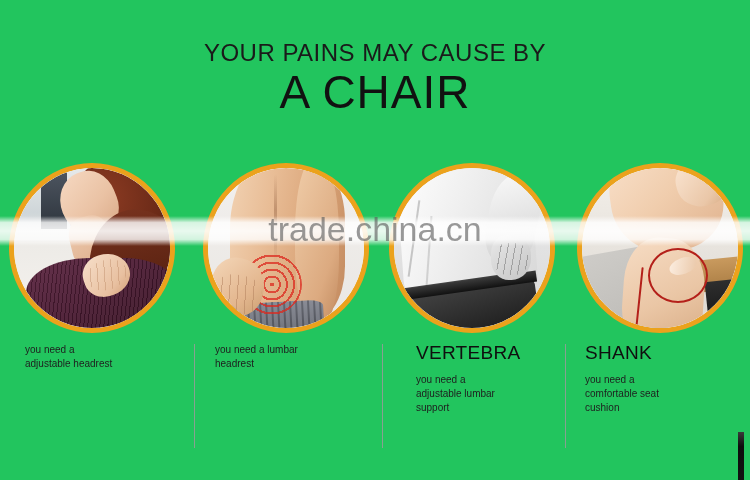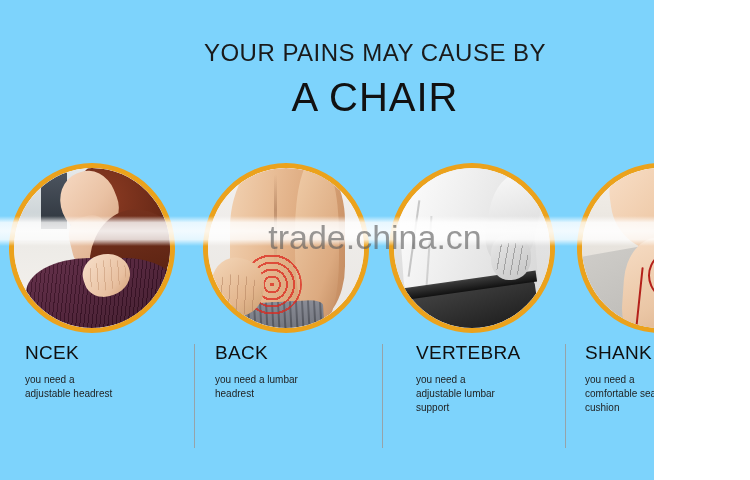--- a/index.html
+++ b/index.html
@@ -2,23 +2,23 @@
 <html><head>
 <meta charset="utf-8">
 <style>
   html, body {
     margin: 0;
     padding: 0;
     background: #ffffff;
   }
   #page {
     position: relative;
-    width: 654px;
+    width: 750px;
     height: 480px;
-    background: #7dd3fc;
+    background: #22c55e;
     overflow: hidden;
     font-family: "Liberation Sans", sans-serif;
     -webkit-font-smoothing: antialiased;
   }
 
   
   .headline-block {
     position: absolute;
     left: 0;
     top: 40px;
@@ -29,26 +29,26 @@
     font-family: "Liberation Sans", sans-serif;
     font-size: 24px;
     font-weight: 400;
     letter-spacing: 0.5px;
     color: #1a1a1a;
     line-height: 1.1;
     white-space: nowrap;
   }
   .headline-main {
     font-family: "Liberation Sans", sans-serif;
-    font-size: 40px;
+    font-size: 46px;
     font-weight: 400;
     letter-spacing: 1px;
     color: #111111;
     line-height: 1.15;
-    margin-top: 8px;
+    margin-top: 0;
     white-space: nowrap;
   }
 
   
   .circle-row {
     position: absolute;
     left: 0;
     top: 163px;
     width: 750px;
     height: 172px;
@@ -319,21 +319,20 @@
     top: 210px;
     width: 750px;
     text-align: center;
     font-family: "Liberation Sans", sans-serif;
     font-size: 34px;
     font-weight: 400;
     letter-spacing: 0px;
     color: rgba(90,90,90,0.62);
     pointer-events: none;
     white-space: nowrap;
-    margin-top: 8px;
   }
 
   
   .caption-row {
     position: absolute;
     left: 0;
     top: 343px;
     width: 750px;
     height: 120px;
   }
@@ -459,26 +458,24 @@
 
   <div class="wm-band"></div>
   <div class="watermark">trade.china.cn</div>
 
   <div class="divider d1"></div>
   <div class="divider d2"></div>
   <div class="divider d3"></div>
 
   <div class="caption-row">
     <div class="caption-col cap1">
-      <div class="cap-title">NCEK</div>
       <div class="cap-desc">you need a
 adjustable headrest</div>
     </div>
     <div class="caption-col cap2">
-      <div class="cap-title">BACK</div>
       <div class="cap-desc">you need a lumbar
 headrest</div>
     </div>
     <div class="caption-col cap3">
       <div class="cap-title">VERTEBRA</div>
       <div class="cap-desc">you need a
 adjustable lumbar
 support</div>
     </div>
     <div class="caption-col cap4">

